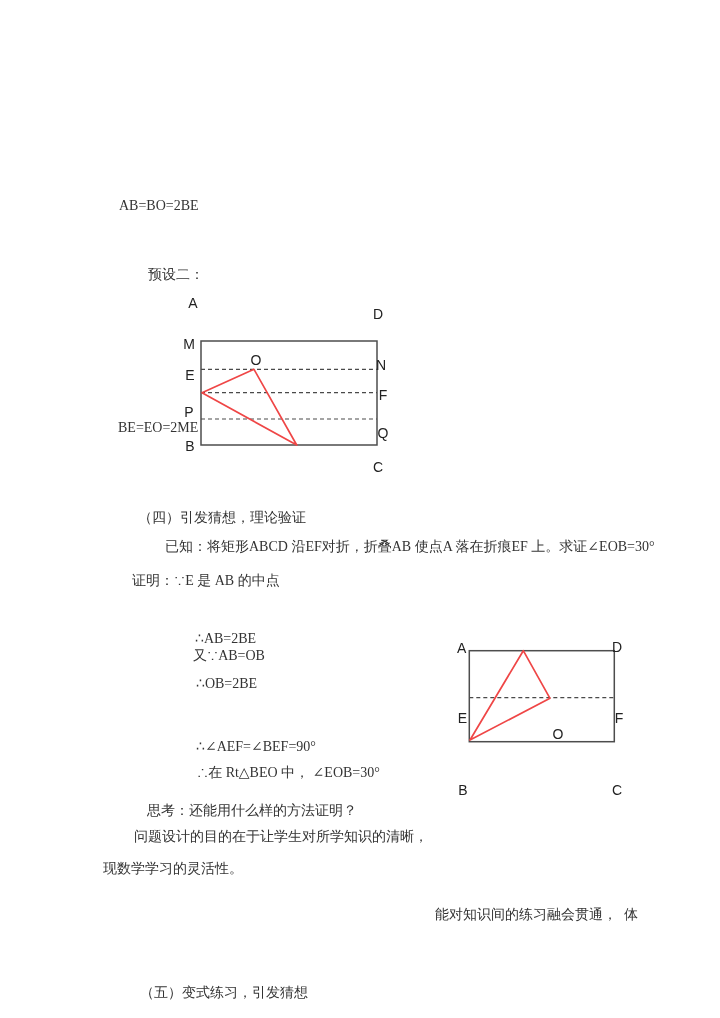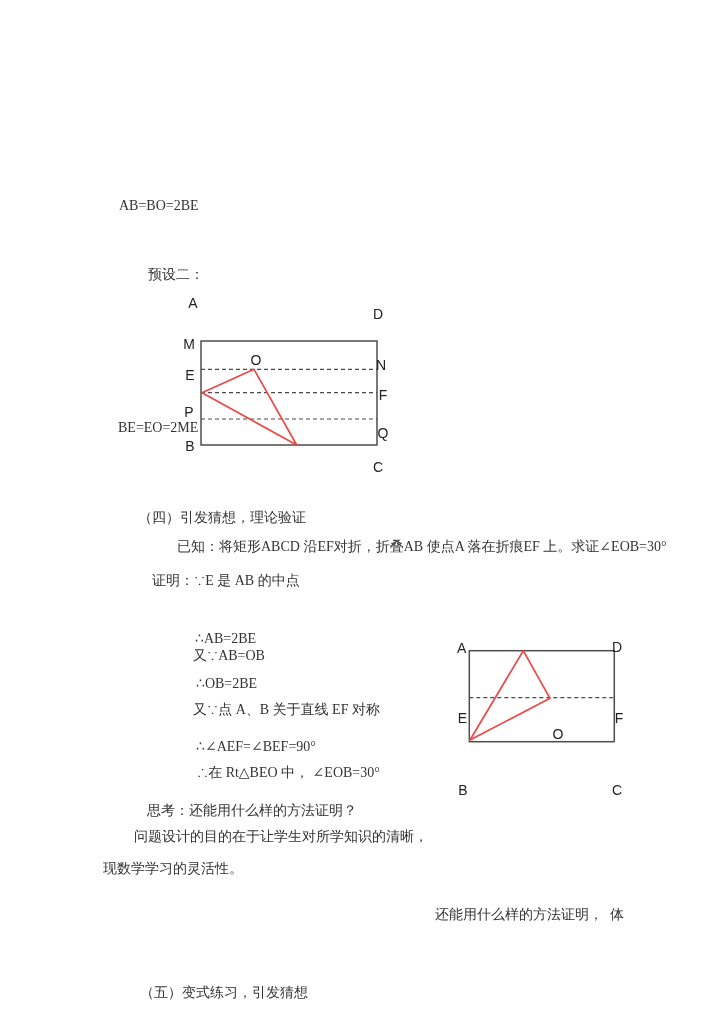--- a/index.html
+++ b/index.html
@@ -52,28 +52,27 @@
     <text x="100" y="158" text-anchor="middle">B</text>
     <text x="166" y="72" text-anchor="middle">O</text>
     <text x="291" y="77" text-anchor="middle">N</text>
     <text x="293" y="107" text-anchor="middle">F</text>
     <text x="293" y="145" text-anchor="middle">Q</text>
     <text x="288" y="179" text-anchor="middle">C</text>
   </svg>
 
   <div class="t" style="left:138px;top:509px">（四）引发猜想，理论验证</div>
 
-  <div class="t" style="left:177px;top:538px">已知：将矩形ABCD 沿EF对折，折叠AB 使点A 落在折痕EF 上。求证∠EOB=30°</div>
+  <div class="t" style="left:165px;top:538px">已知：将矩形ABCD 沿EF对折，折叠AB 使点A 落在折痕EF 上。求证∠EOB=30°</div>
 
-  <div class="t" style="left:152px;top:572px">证明：∵E 是 AB 的中点</div>
+  <div class="t" style="left:132px;top:572px">证明：∵E 是 AB 的中点</div>
 
   <div class="t" style="left:195px;top:630px">∴AB=2BE</div>
   <div class="t" style="left:193px;top:647px">又∵AB=OB</div>
   <div class="t" style="left:196px;top:675px">∴OB=2BE</div>
-  <div class="t" style="left:193px;top:701px">又∵点 A、B 关于直线 EF 对称</div>
   <div class="t" style="left:196px;top:738px">∴∠AEF=∠BEF=90°</div>
   <div class="t" style="left:197px;top:764px">∴在 Rt△BEO 中， ∠EOB=30°</div>
 
   <svg class="diagram" style="left:450px;top:635px" width="190" height="170" viewBox="0 0 190 170">
     <rect class="rect-edge" x="19.3" y="15.7" width="145" height="91"></rect>
     <line class="dash" x1="19.3" y1="62.7" x2="164.3" y2="62.7"></line>
     <polygon class="fold" points="73.3,15.7 100,63.3 20,105"></polygon>
     <text x="11.7" y="18" text-anchor="middle">A</text>
     <text x="167" y="17" text-anchor="middle">D</text>
     <text x="12.3" y="88" text-anchor="middle">E</text>
@@ -81,17 +80,17 @@
     <text x="108" y="104" text-anchor="middle">O</text>
     <text x="13" y="160" text-anchor="middle">B</text>
     <text x="167" y="160" text-anchor="middle">C</text>
   </svg>
 
   <div class="t" style="left:134px;top:828px">问题设计的目的在于让学生对所学知识的清晰，</div>
 
   <div class="t" style="left:147px;top:802px">思考：还能用什么样的方法证明？</div>
   <div class="t" style="left:103px;top:860px">现数学学习的灵活性。</div>
 
-  <div class="t" style="left:435px;top:906px">还能用什么样的方法证明，  体</div>
+  <div class="t" style="left:435px;top:906px">能对知识间的练习融会贯通，  体</div>
 
   <div class="t" style="left:140px;top:984px">（五）变式练习，引发猜想</div>
 
 </div>
 
 </body></html>

